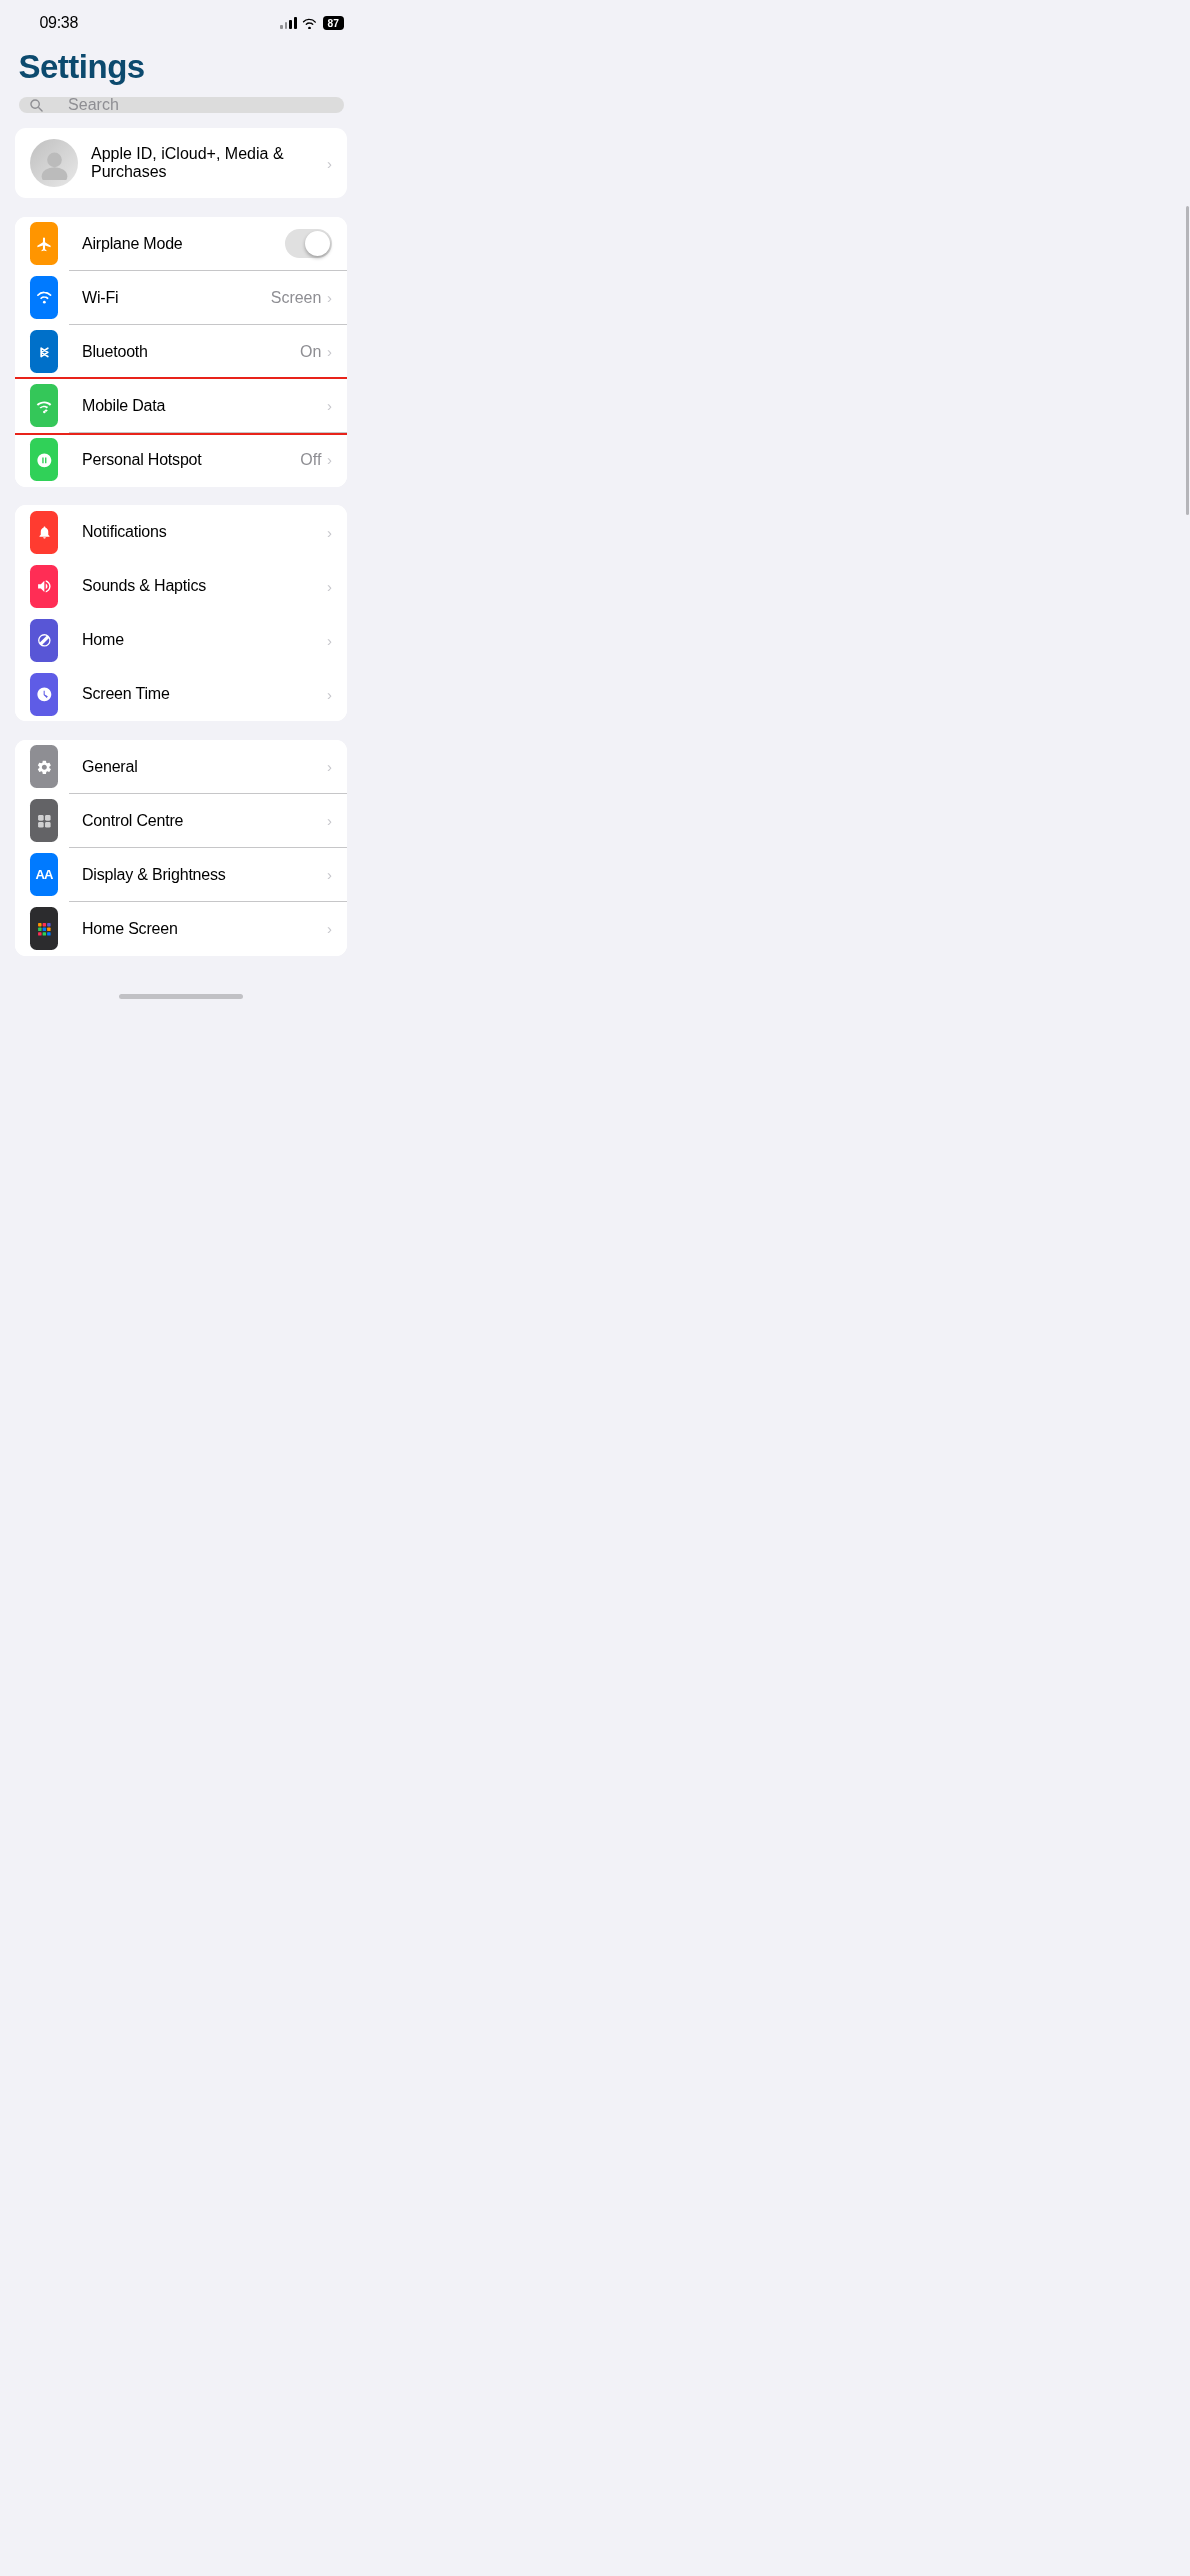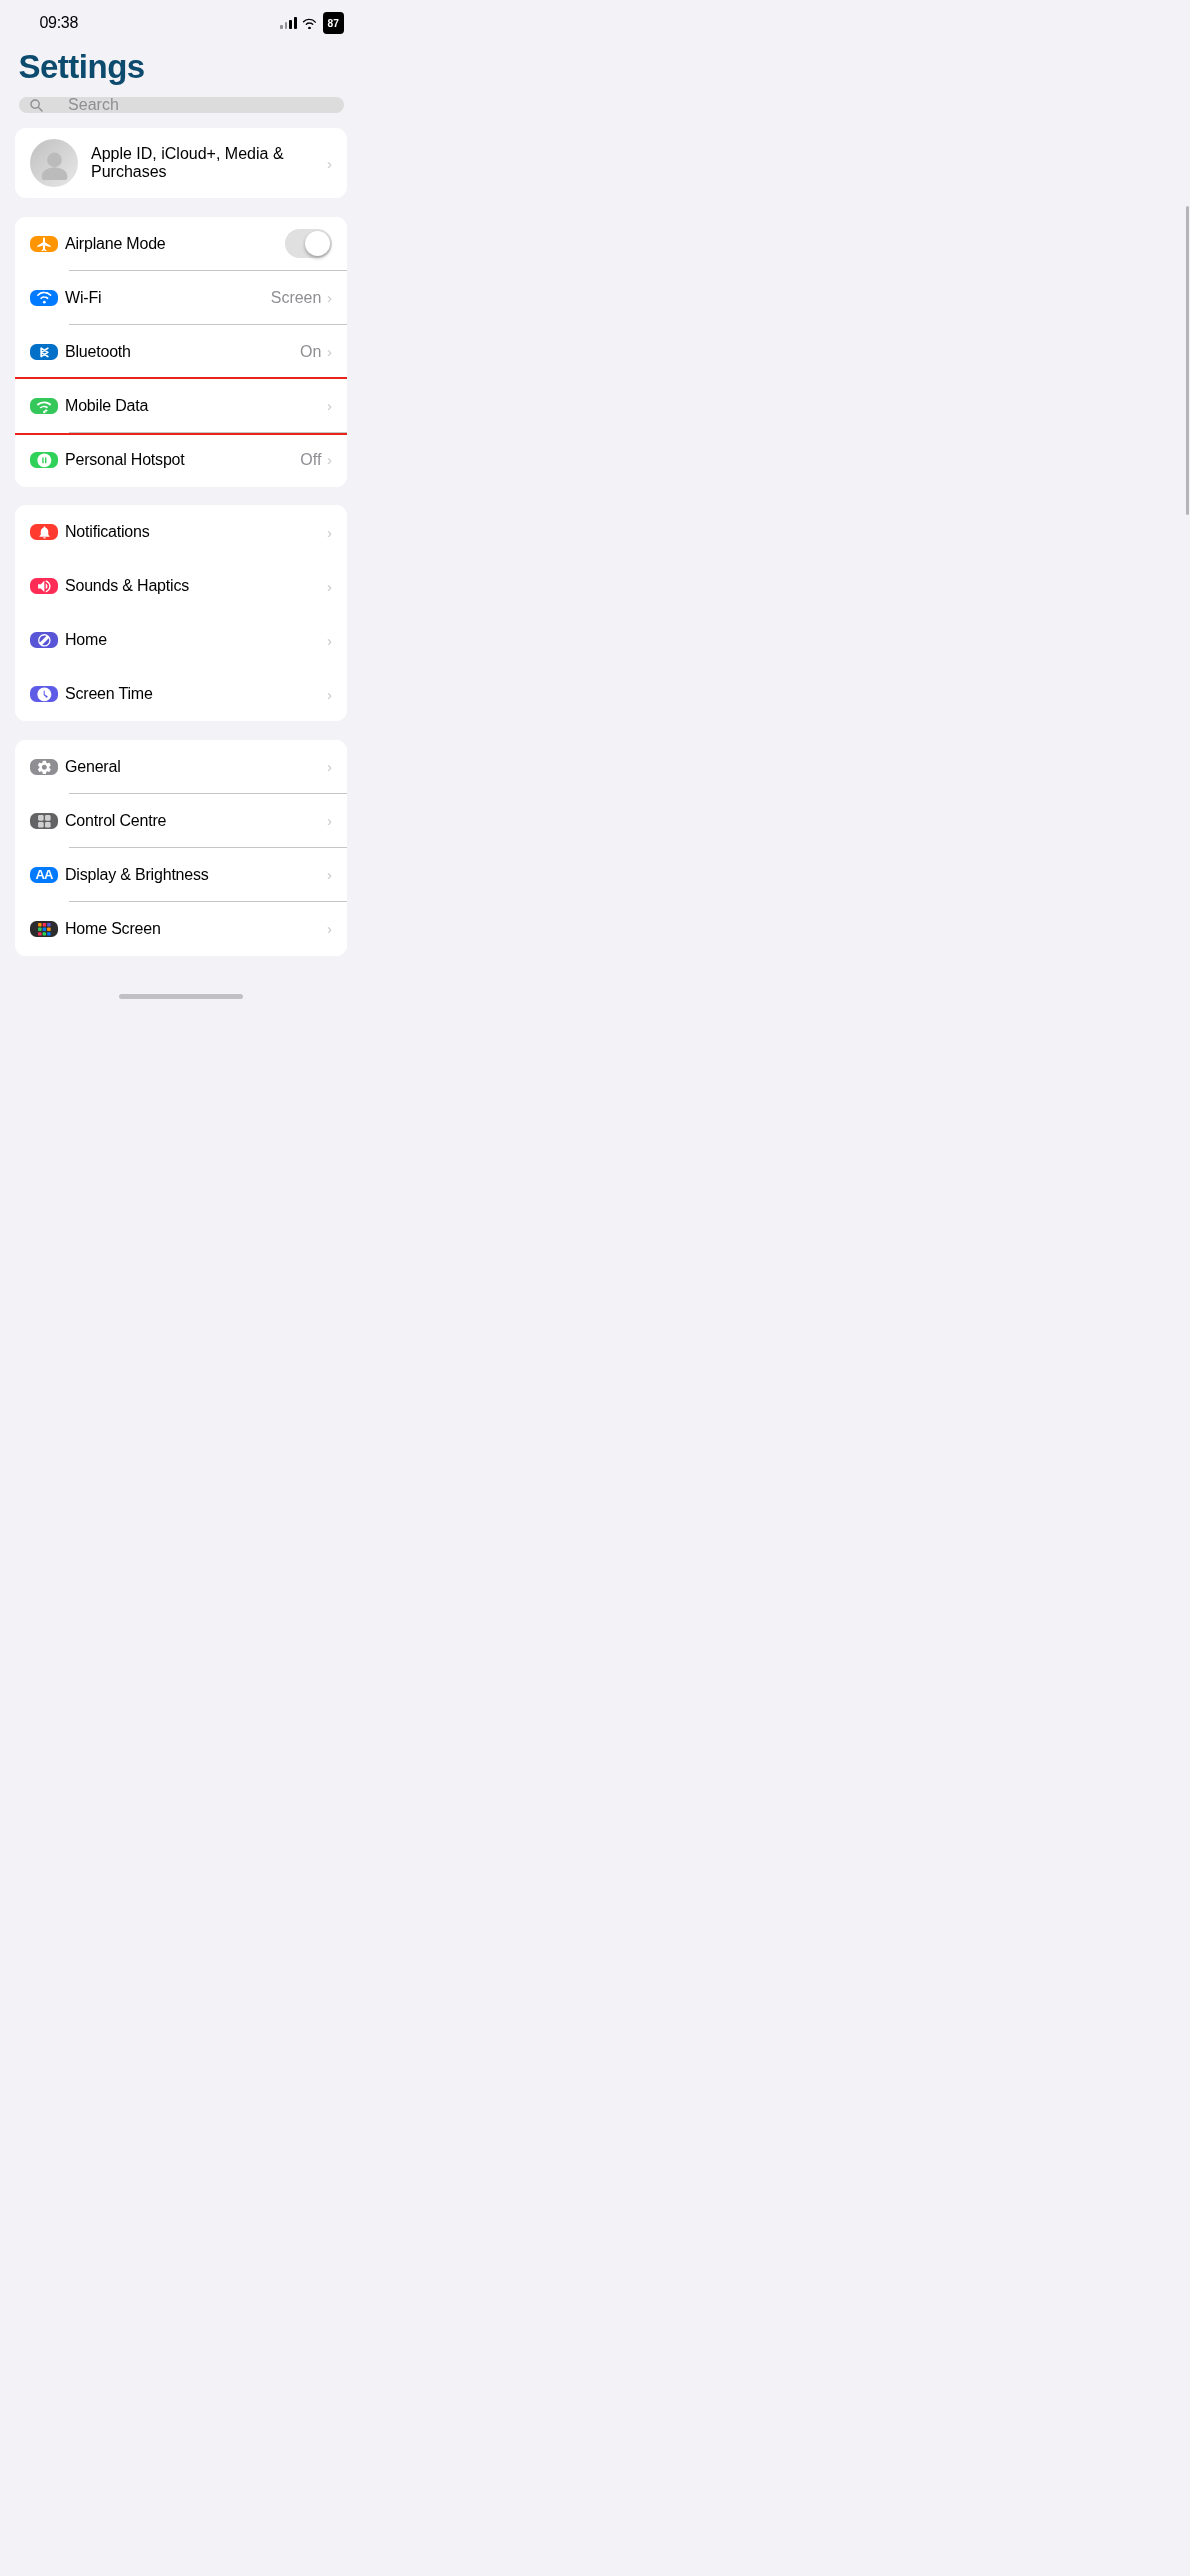--- a/index.html
+++ b/index.html
@@ -52,21 +52,21 @@
 
     .battery-box {
       display: flex;
       align-items: center;
       background: #000;
       color: #fff;
       font-size: 10.2px;
       font-weight: 700;
       padding: 1.9px 4.6px;
       border-radius: 3.7px;
-      height: 22px;
+      height: 14px;
     }
 
     
     .page-title {
       font-size: 33px;
       font-weight: 700;
       color: #0c4a6e;
       padding: 7.4px 18.5px 11px 18.5px;
       letter-spacing: -0.5px;
     }
@@ -112,26 +112,26 @@
 
     .settings-row.highlighted {
       outline: 2.8px solid #e8231a;
       outline-offset: -0.9px;
       z-index: 10;
       border-radius: 0;
     }
 
     .row-icon {
       width: 28px;
-      height: 16px;
+      height: 43px;
       border-radius: 6.5px;
       display: flex;
       align-items: center;
       justify-content: center;
-      margin-right: 7px;
+      margin-right: 24px;
       flex-shrink: 0;
       font-size: 15px;
       color: #fff;
     }
 
     .row-label {
       flex: 1;
       font-size: 16px;
       color: #000;
       letter-spacing: -0.2px;

